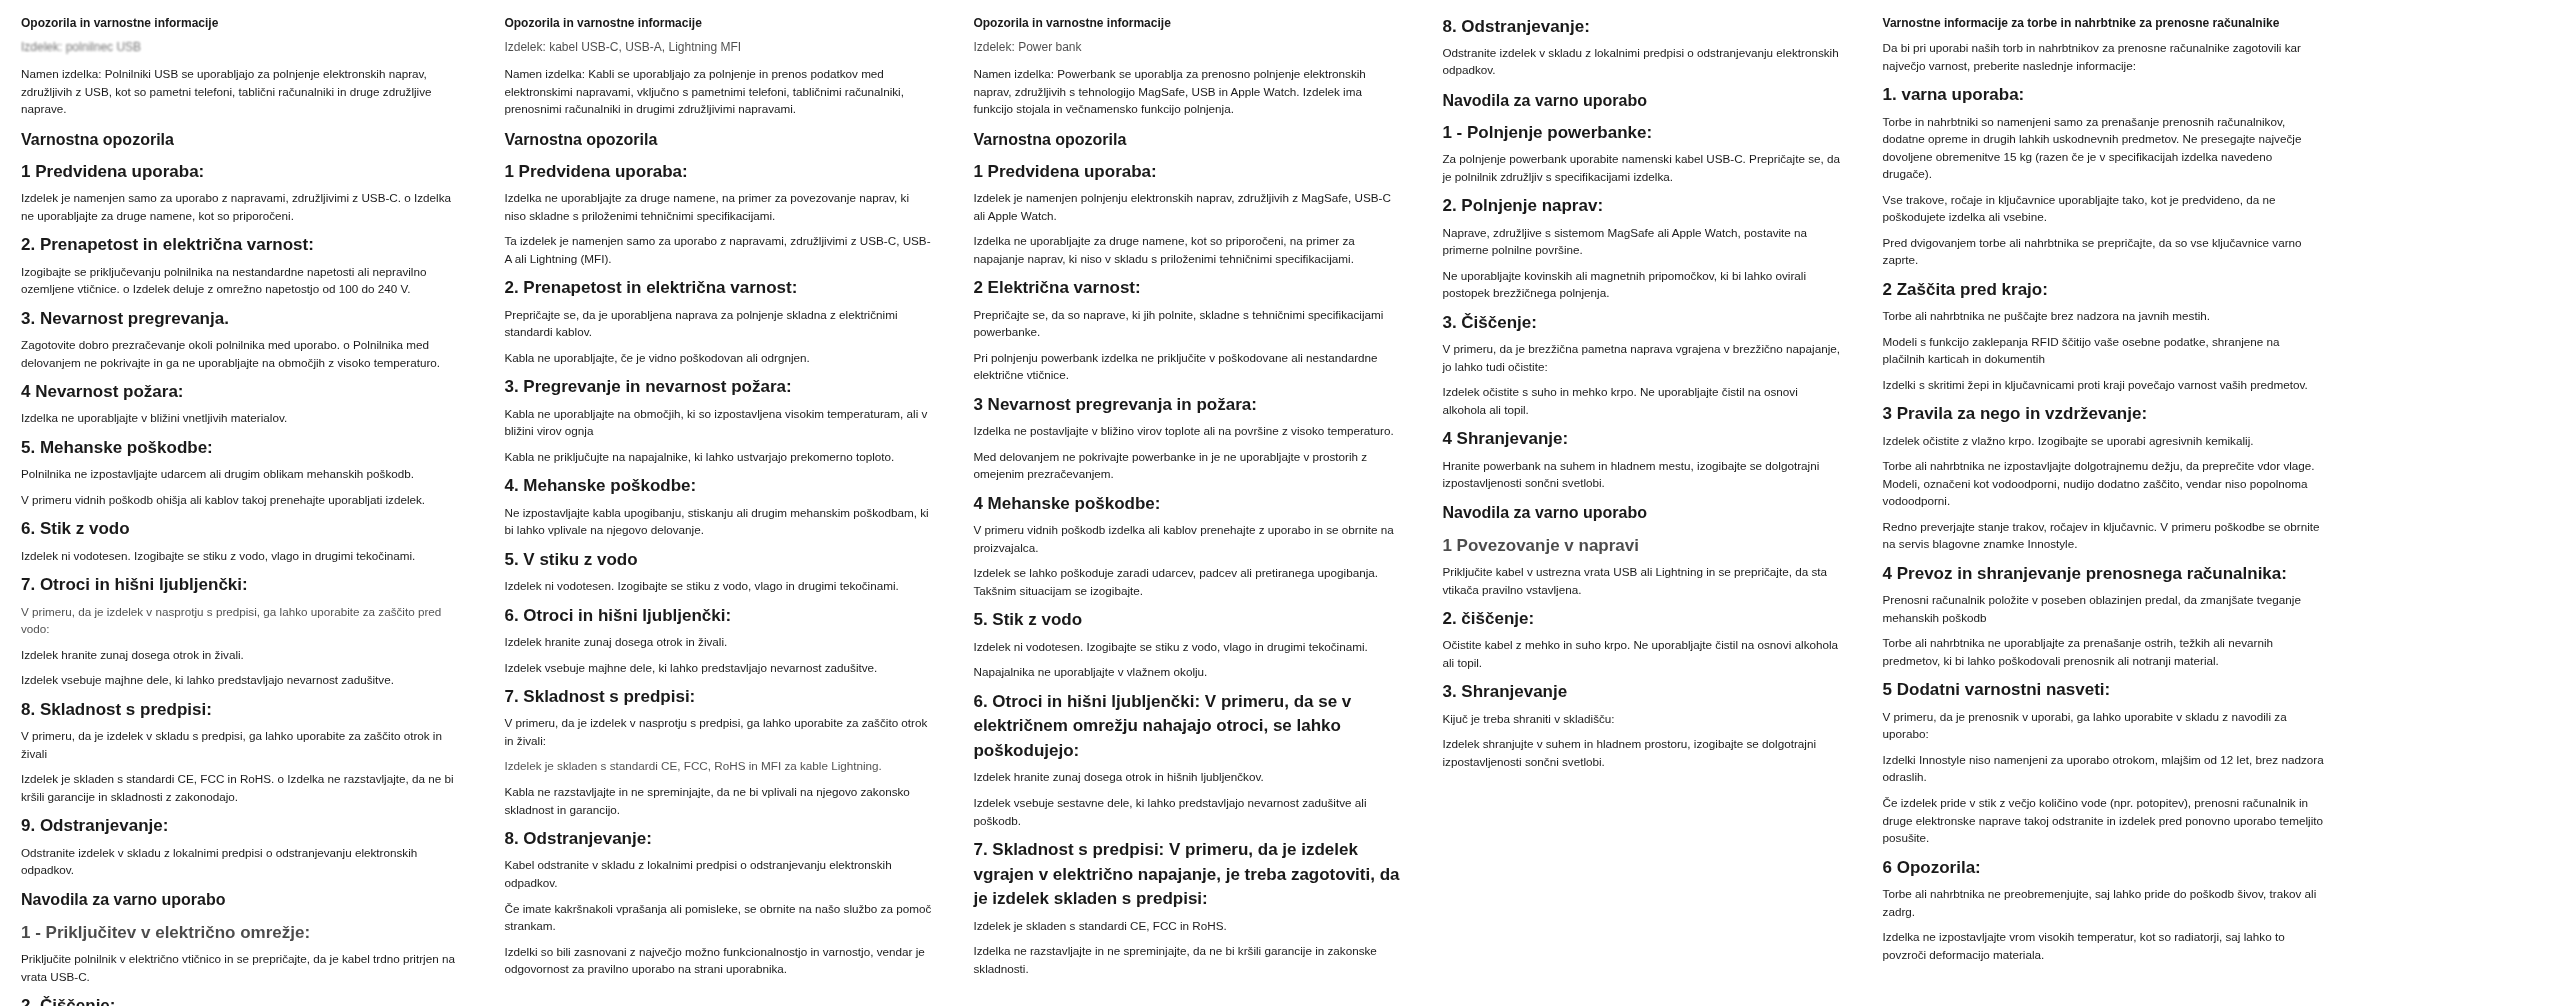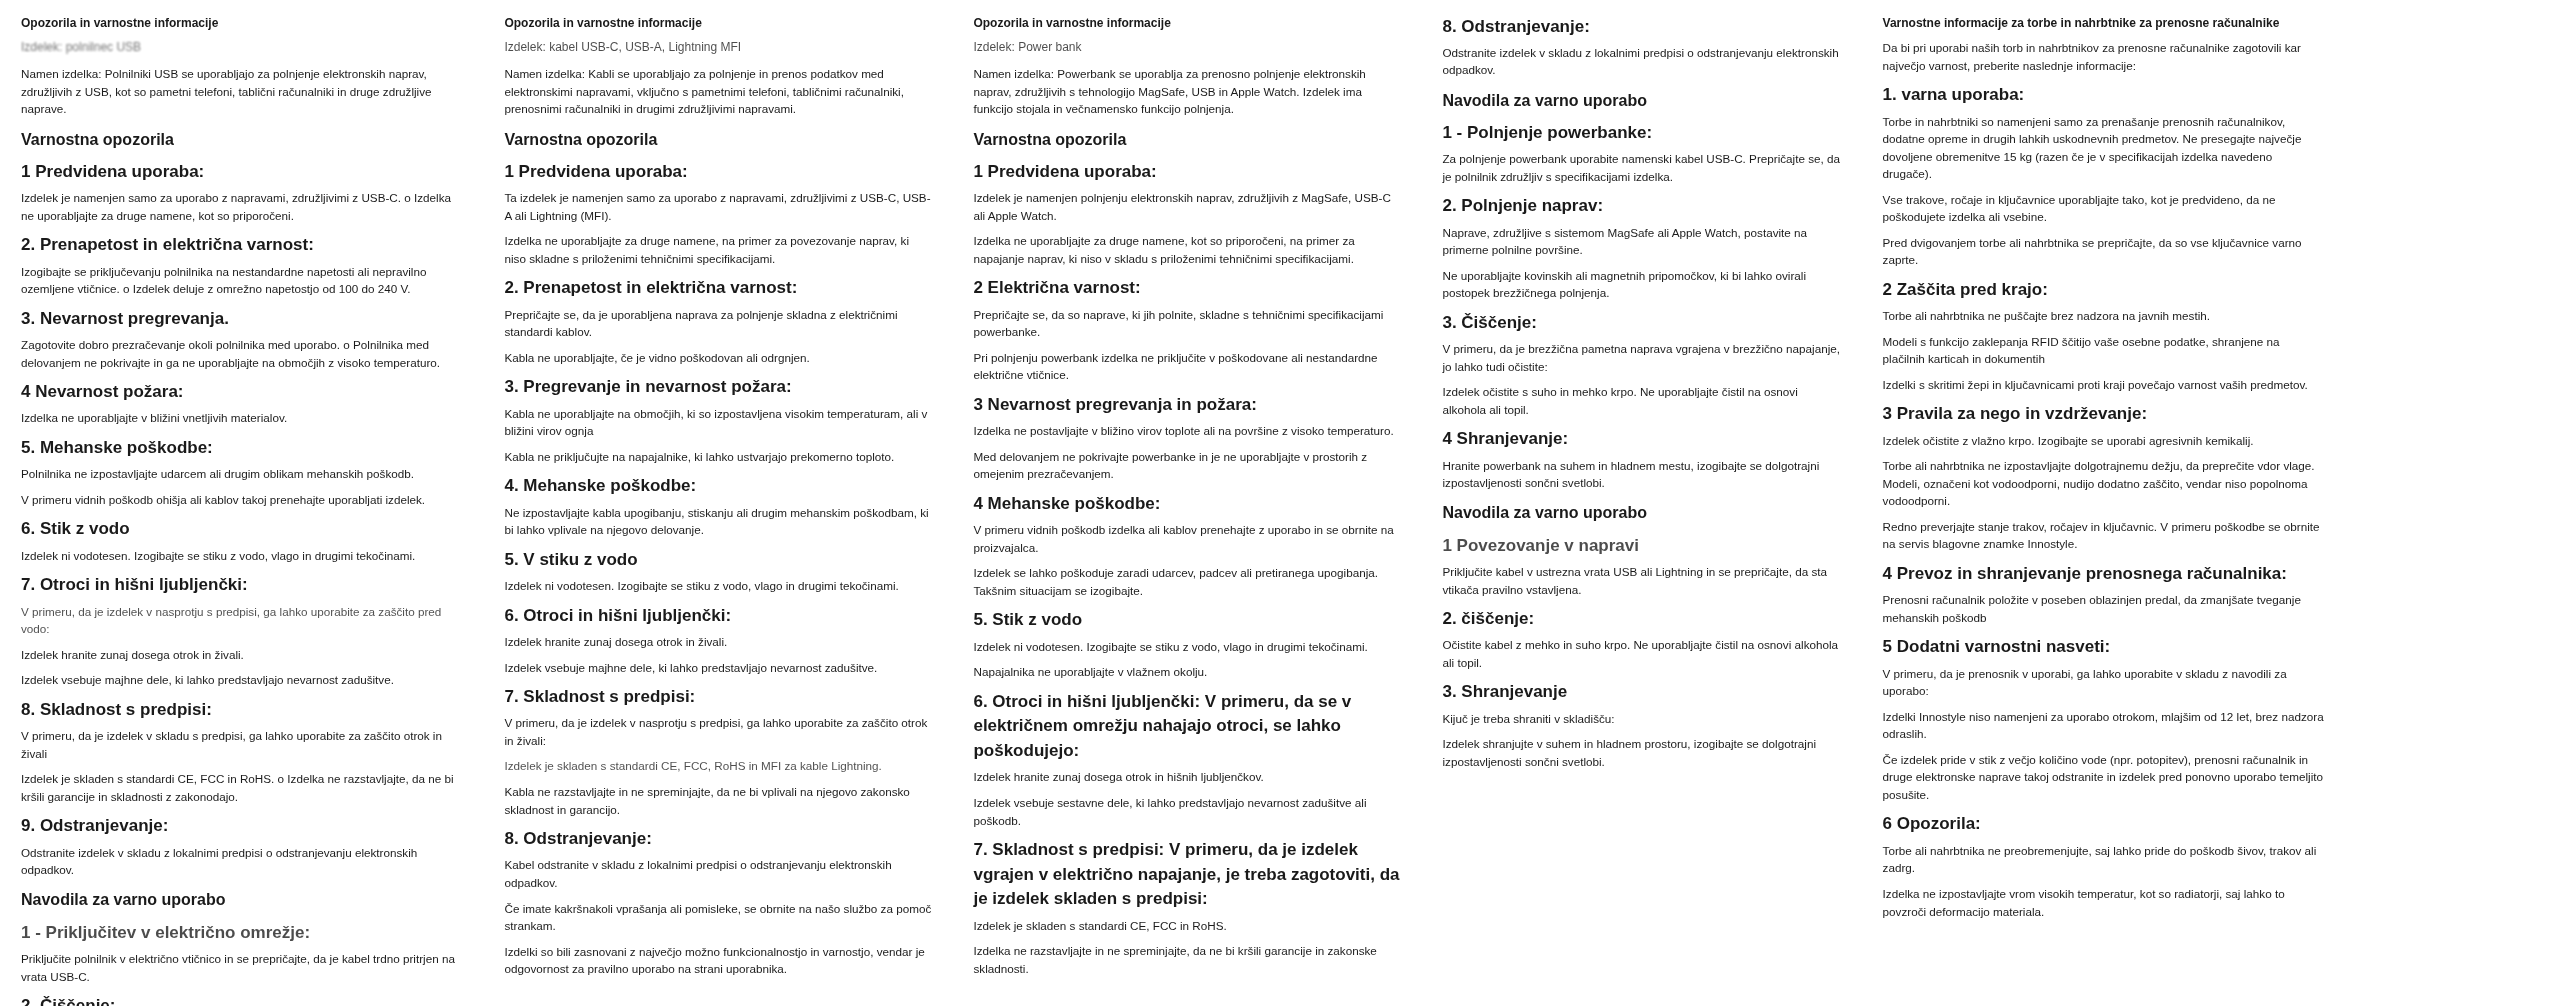--- a/index.html
+++ b/index.html
@@ -127,22 +127,22 @@
   </div>
 
   <div class="column col-2">
     <div class="h-main">Opozorila in varnostne informacije</div>
     <div class="product-line smudge">Izdelek: kabel USB-C, USB-A, Lightning MFI</div>
     <p class="txt">Namen izdelka: Kabli se uporabljajo za polnjenje in prenos podatkov med elektronskimi napravami, vključno s pametnimi telefoni, tabličnimi računalniki, prenosnimi računalniki in drugimi združljivimi napravami.</p>
 
     <div class="h-sub">Varnostna opozorila</div>
 
     <div class="h-item">1 Predvidena uporaba:</div>
+    <p class="txt">Izdelka ne uporabljajte za druge namene, na primer za povezovanje naprav, ki niso skladne s priloženimi tehničnimi specifikacijami.</p>
     <p class="txt">Ta izdelek je namenjen samo za uporabo z napravami, združljivimi z USB-C, USB-A ali Lightning (MFI).</p>
-    <p class="txt">Izdelka ne uporabljajte za druge namene, na primer za povezovanje naprav, ki niso skladne s priloženimi tehničnimi specifikacijami.</p>
 
     <div class="h-item">2. Prenapetost in električna varnost:</div>
     <p class="txt">Prepričajte se, da je uporabljena naprava za polnjenje skladna z električnimi standardi kablov.</p>
     <p class="txt">Kabla ne uporabljajte, če je vidno poškodovan ali odrgnjen.</p>
 
     <div class="h-item">3. Pregrevanje in nevarnost požara:</div>
     <p class="txt">Kabla ne uporabljajte na območjih, ki so izpostavljena visokim temperaturam, ali v bližini virov ognja</p>
     <p class="txt">Kabla ne priključujte na napajalnike, ki lahko ustvarjajo prekomerno toploto.</p>
 
     <div class="h-item">4. Mehanske poškodbe:</div>
@@ -250,20 +250,21 @@
     <p class="txt">Modeli s funkcijo zaklepanja RFID ščitijo vaše osebne podatke, shranjene na plačilnih karticah in dokumentih</p>
     <p class="txt">Izdelki s skritimi žepi in ključavnicami proti kraji povečajo varnost vaših predmetov.</p>
 
     <div class="h-item">3 Pravila za nego in vzdrževanje:</div>
     <p class="txt">Izdelek očistite z vlažno krpo. Izogibajte se uporabi agresivnih kemikalij.</p>
     <p class="txt">Torbe ali nahrbtnika ne izpostavljajte dolgotrajnemu dežju, da preprečite vdor vlage. Modeli, označeni kot vodoodporni, nudijo dodatno zaščito, vendar niso popolnoma vodoodporni.</p>
     <p class="txt">Redno preverjajte stanje trakov, ročajev in ključavnic. V primeru poškodbe se obrnite na servis blagovne znamke Innostyle.</p>
 
     <div class="h-item">4 Prevoz in shranjevanje prenosnega računalnika:</div>
     <p class="txt">Prenosni računalnik položite v poseben oblazinjen predal, da zmanjšate tveganje mehanskih poškodb</p>
+    <p class="txt">Torbe ali nahrbtnika ne uporabljajte za prenašanje ostrih, težkih ali nevarnih predmetov, ki bi lahko poškodovali prenosnik ali notranji material.</p>
 
     <div class="h-item">5 Dodatni varnostni nasveti:</div>
     <p class="txt">V primeru, da je prenosnik v uporabi, ga lahko uporabite v skladu z navodili za uporabo:</p>
     <p class="txt">Izdelki Innostyle niso namenjeni za uporabo otrokom, mlajšim od 12 let, brez nadzora odraslih.</p>
     <p class="txt">Če izdelek pride v stik z večjo količino vode (npr. potopitev), prenosni računalnik in druge elektronske naprave takoj odstranite in izdelek pred ponovno uporabo temeljito posušite.</p>
 
     <div class="h-item">6 Opozorila:</div>
     <p class="txt">Torbe ali nahrbtnika ne preobremenjujte, saj lahko pride do poškodb šivov, trakov ali zadrg.</p>
     <p class="txt">Izdelka ne izpostavljajte vrom visokih temperatur, kot so radiatorji, saj lahko to povzroči deformacijo materiala.</p>
   </div>

